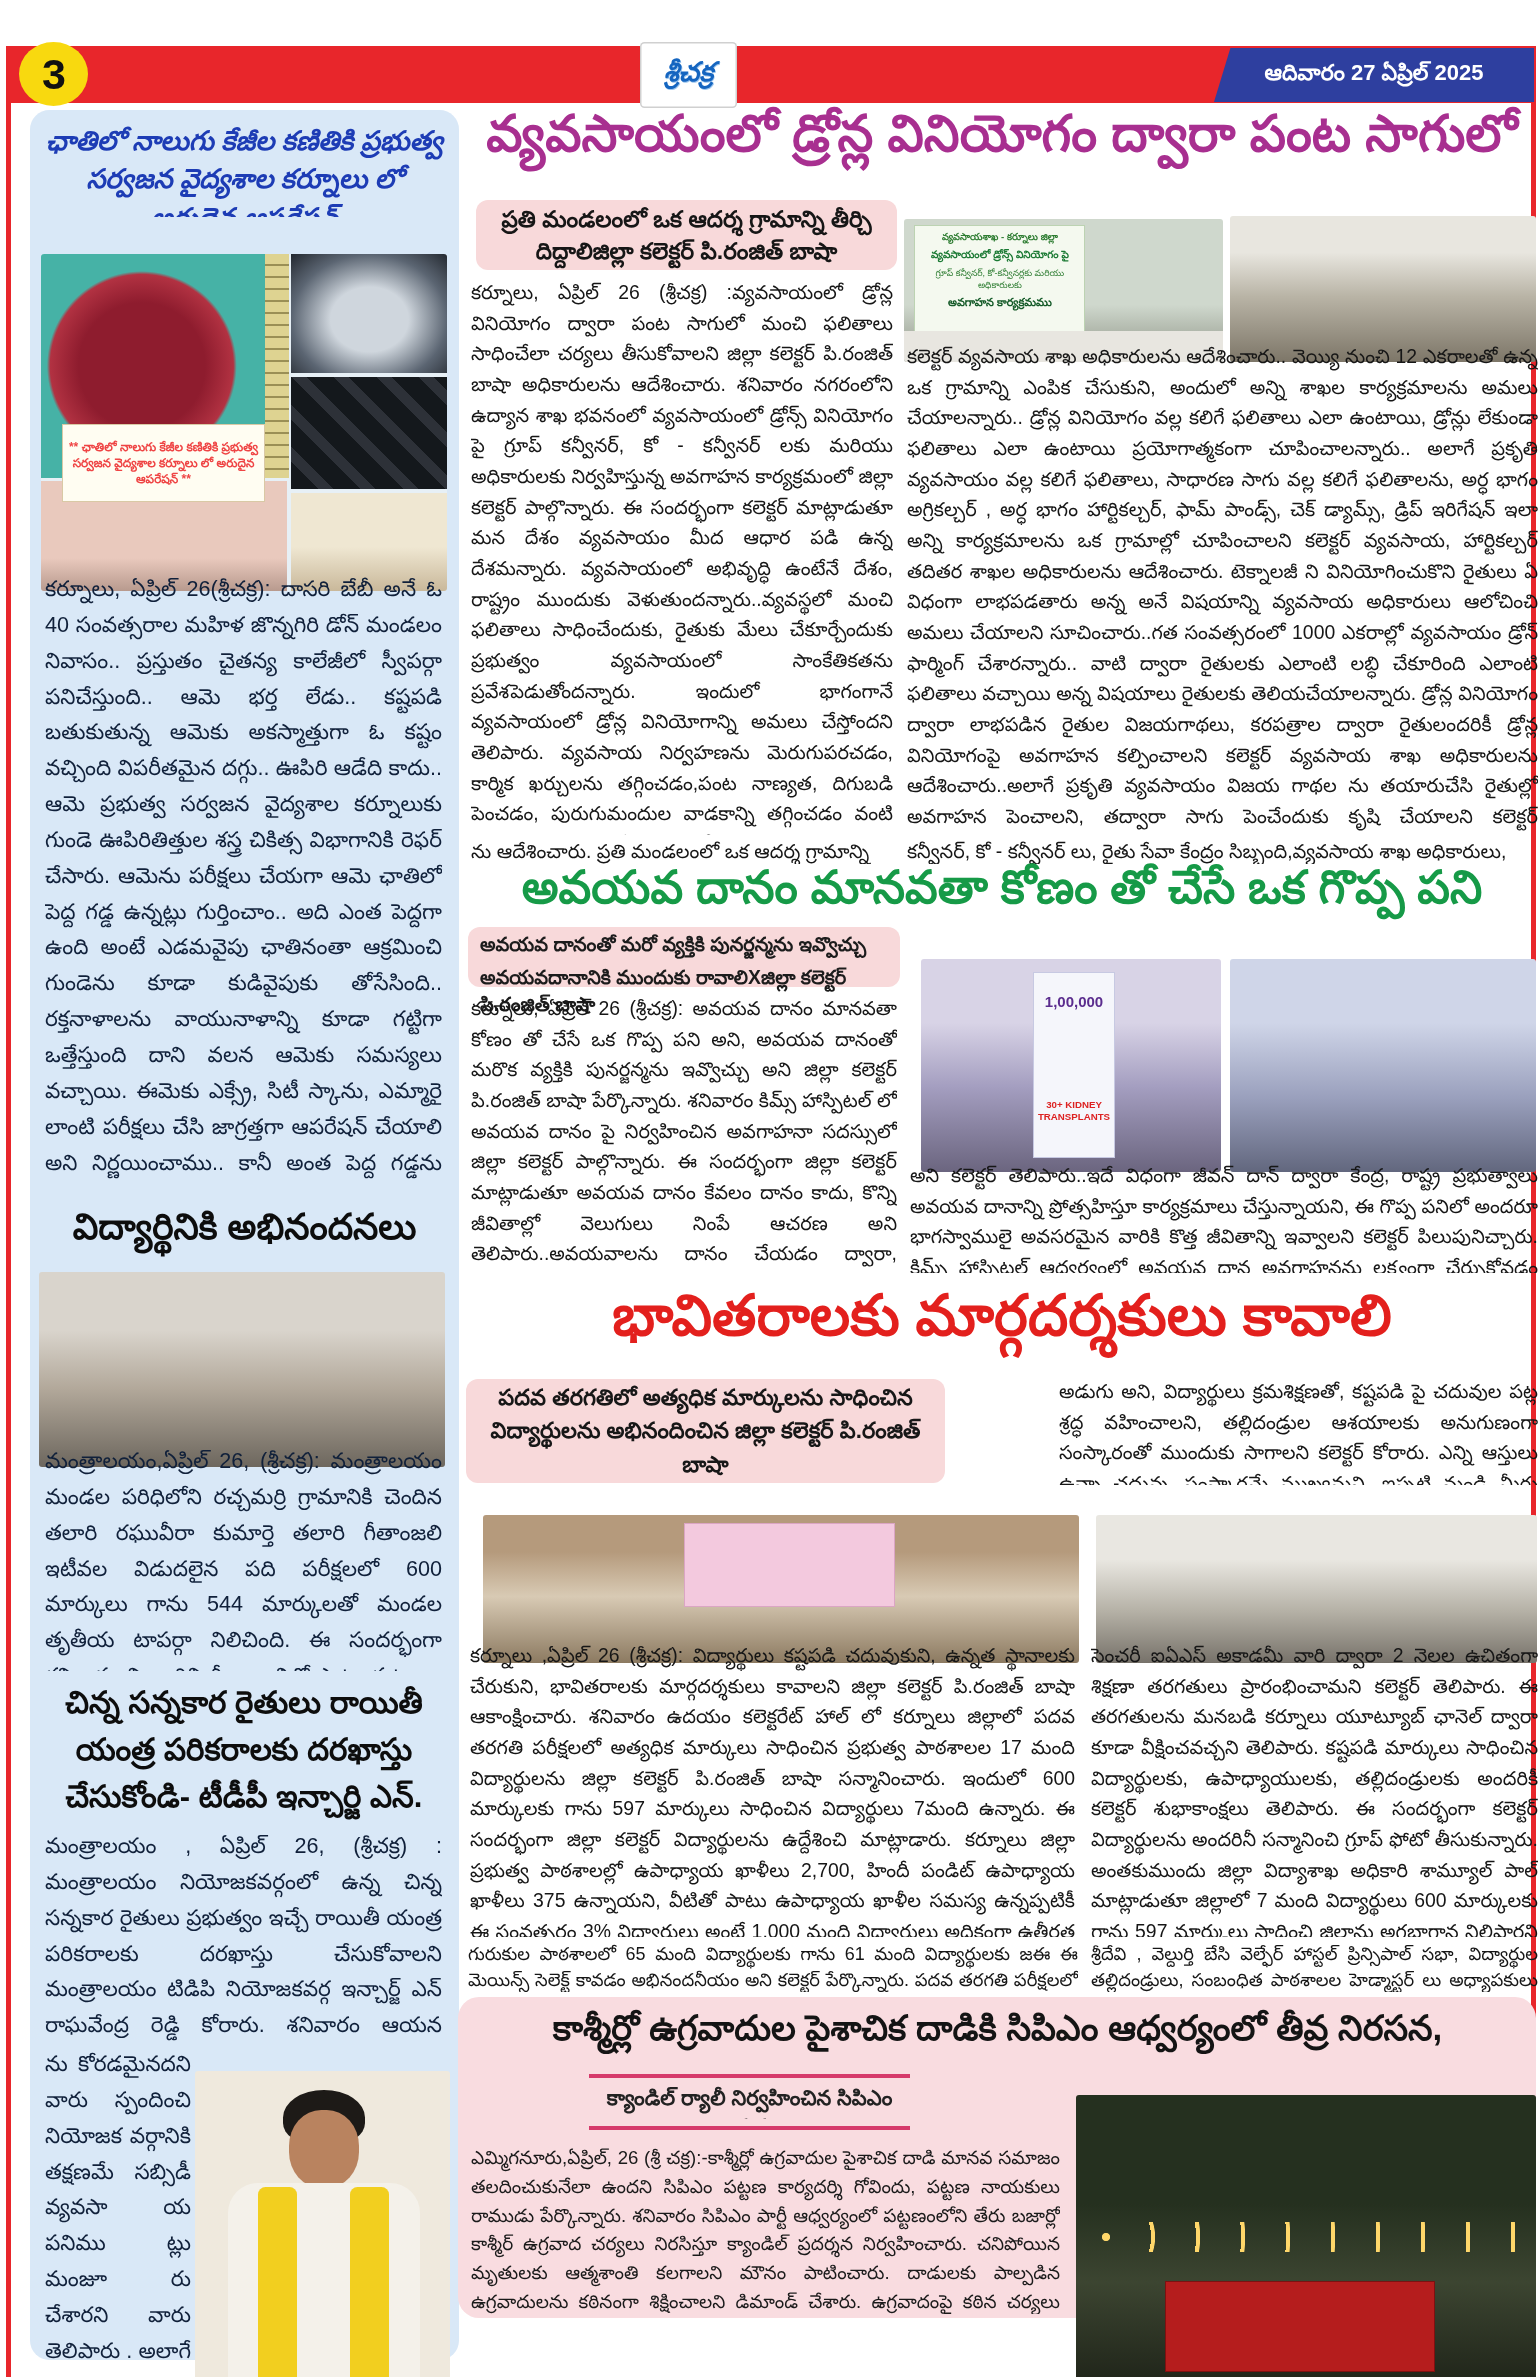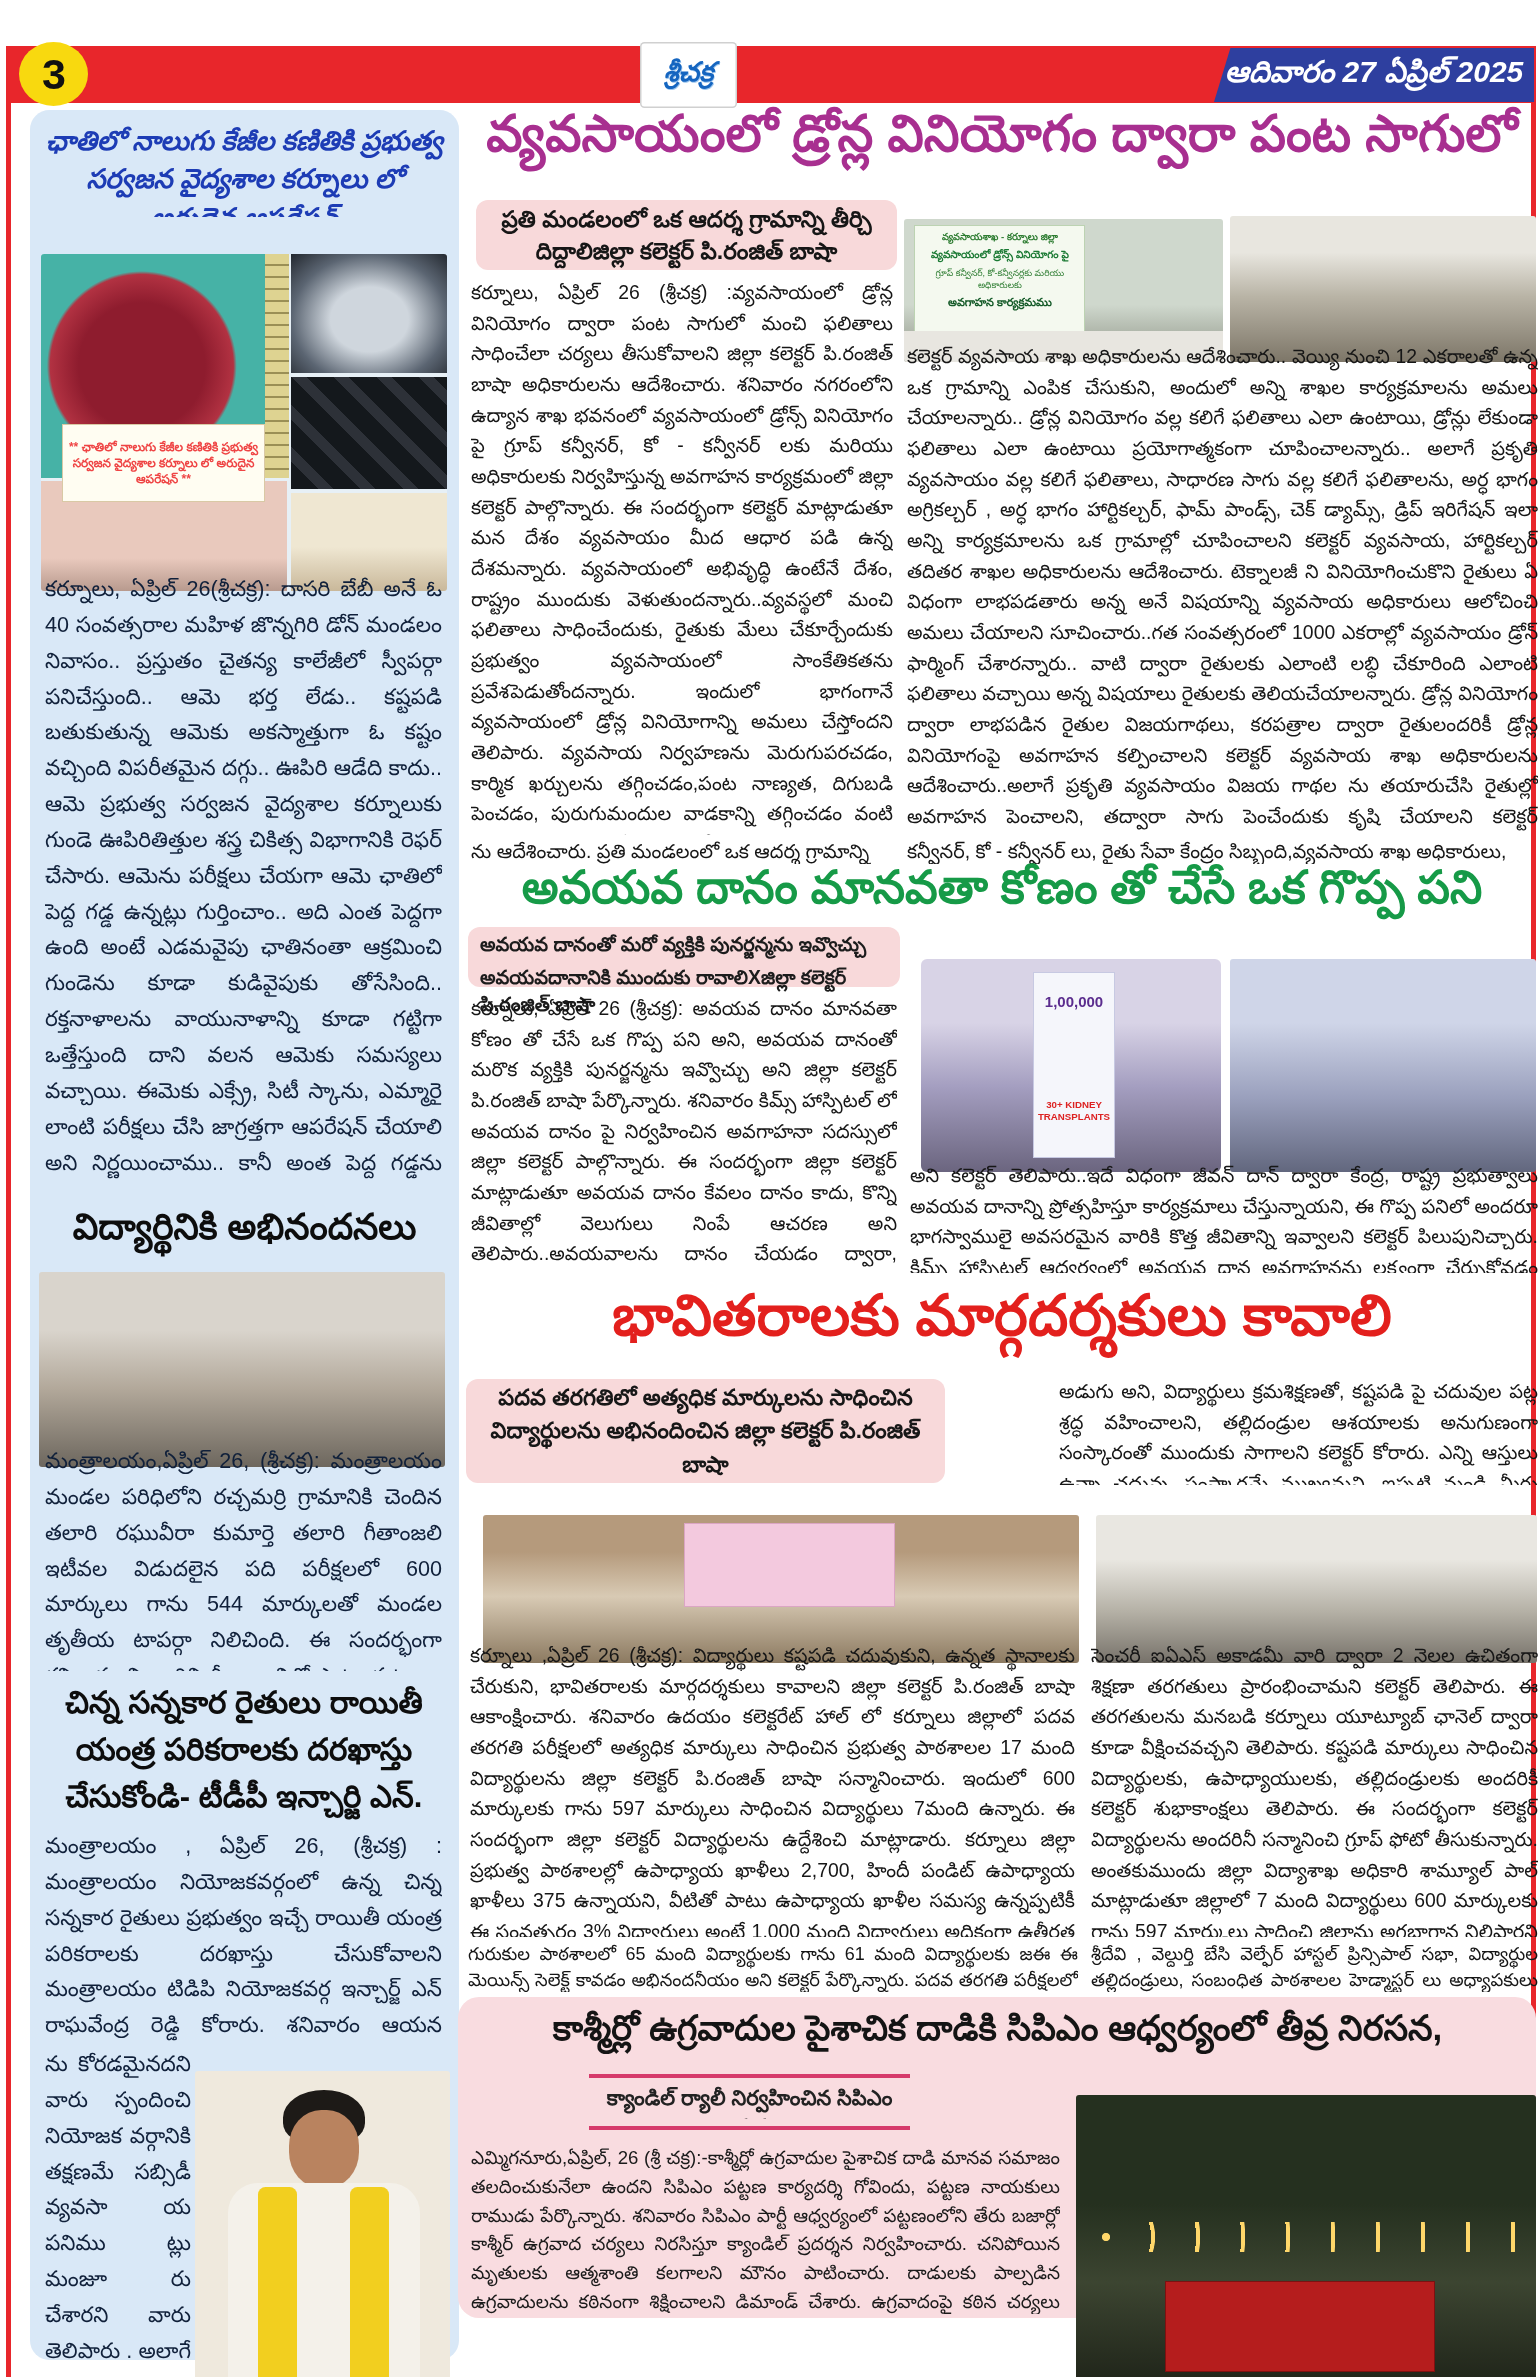--- a/index.html
+++ b/index.html
@@ -23,21 +23,21 @@
   <div class="abs" style="left:1531px;top:46px;width:4.5px;height:2331px;background:#e8262b;"></div>
 
   <div class="abs" style="left:9px;top:46px;width:1523px;height:57px;background:#e8262b;"></div>
   <div class="abs" style="left:19.4px;top:42px;width:69px;height:64px;background:#f8d90f;border-radius:50%;display:flex;align-items:center;justify-content:center;">
     <span style="font-size:43px;font-weight:bold;color:#111;">3</span>
   </div>
   <div class="abs" style="left:640px;top:42px;width:97px;height:66px;background:#ffffff;border-radius:4.5px;display:flex;align-items:center;justify-content:center;box-shadow:0 0 0 1.5px #d0d0d0 inset;">
     <span style="font-size:27px;font-weight:bold;font-style:italic;color:#1565c0;text-shadow:0.7px 0.7px 0 #9ec7ee;">శ్రీచక్ర</span>
   </div>
   <div class="abs" style="left:1214px;top:48px;width:320px;height:54px;background:#2e3f9f;clip-path:polygon(16.4px 0,100% 0,100% 100%,0 100%);display:flex;align-items:center;justify-content:center;">
-    <span style="font-size:30px;font-weight:bold;color:#ffffff;font-style:italic;">ఆదివారం 27 ఏప్రిల్ 2025</span>
+    <span style="font-size:22px;font-weight:bold;color:#ffffff;">ఆదివారం 27 ఏప్రిల్ 2025</span>
   </div>
 
   <div class="abs" style="left:30px;top:110px;width:429px;height:2250px;background:#d9e8f7;border-radius:19.4px;"></div>
 
   <div class="abs center" style="left:43px;top:122px;width:403px;height:95px;color:#1d3cb5;font-size:27px;font-weight:bold;font-style:italic;line-height:1.42;overflow:hidden;">ఛాతిలో నాలుగు కేజీల కణితికి ప్రభుత్వ సర్వజన వైద్యశాల కర్నూలు లో అరుదైన ఆపరేషన్</div>
 
   <div class="abs photo" style="left:41px;top:224px;width:406px;height:337px;background:#e7f0f6;">
     <div class="abs" style="left:0;top:0;width:224px;height:224px;background:radial-gradient(circle at 45% 50%, #8e1c2e 0 38%, #b23242 55%, #46b2a6 57%);"></div>
     <div class="abs" style="left:224px;top:0;width:24px;height:224px;background:repeating-linear-gradient(#ded391 0 10.4px,#9a8f55 10.4px 12px);"></div>
     <div class="abs" style="left:250px;top:0;width:157px;height:119px;background:radial-gradient(ellipse at 50% 55%, #cfd6dd 0 35%, #5b6572 70%, #23282f 100%);"></div>
@@ -88,21 +88,21 @@
   <div class="abs clip bodytxt" style="left:471px;top:836px;width:422px;height:28px;">ను ఆదేశించారు. ప్రతి మండలంలో ఒక ఆదర్శ గ్రామాన్ని తీర్చిదిద్దాలని</div>
   <div class="abs clip bodytxt" style="left:907px;top:836px;width:631px;height:28px;">కన్వీనర్, కో - కన్వీనర్ లు, రైతు సేవా కేంద్రం సిబ్బంది,వ్యవసాయ శాఖ అధికారులు, రైతులకు పాల్గొన్నారు</div>
 
   <div class="abs center" style="left:468px;top:860px;width:1068px;height:64px;color:#169a47;font-size:46px;font-weight:bold;overflow:hidden;">అవయవ దానం మానవతా కోణం తో  చేసే ఒక గొప్ప పని</div>
 
   <div class="abs pinkbox" style="left:468px;top:927px;width:432px;height:60px;padding:6px 12px;box-sizing:border-box;">
     <div style="font-size:19.4px;font-weight:bold;color:#1c1c1c;">అవయవ దానంతో మరో వ్యక్తికి పునర్జన్మను ఇవ్వొచ్చు</div>
     <div style="font-size:19.4px;font-weight:bold;color:#1c1c1c;margin-top:6px;">అవయవదానానికి ముందుకు రావాలిXజిల్లా కలెక్టర్ పి.రంజిత్ బాషా</div>
   </div>
 
-  <div class="abs photo" style="left:921px;top:929px;width:300px;height:213px;background:linear-gradient(180deg,#d8d3e6 0 30%,#a49ec0 60%,#6b657f 100%);border-radius:6px;">
+  <div class="abs photo" style="left:921px;top:929px;width:300px;height:213px;background:linear-gradient(180deg,#d8d3e6 0 30%,#a49ec0 60%,#6b657f 100%);">
     <div class="abs" style="left:112px;top:13.4px;width:82px;height:186px;background:#f5f6fb;border:0.7px solid #c7c9e2;text-align:center;padding-top:19.4px;box-sizing:border-box;">
       <div style="font-size:15px;font-weight:bold;color:#5b2d8e;">1,00,000</div>
       <div style="font-size:9.7px;font-weight:bold;color:#d22;margin-top:89px;line-height:1.3;">30+ KIDNEY TRANSPLANTS</div>
     </div>
   </div>
   <div class="abs photo" style="left:1230px;top:929px;width:306px;height:213px;background:linear-gradient(180deg,#cfd5e8 0 30%,#9aa0bd 65%,#62677e 100%);"></div>
 
   <div class="abs just clip bodytxt" style="left:471px;top:993px;width:426px;height:280px;">కర్నూలు, ఏప్రిల్ 26 (శ్రీచక్ర): అవయవ దానం మానవతా కోణం తో చేసే ఒక గొప్ప పని అని, అవయవ దానంతో మరొక వ్యక్తికి పునర్జన్మను ఇవ్వొచ్చు అని జిల్లా కలెక్టర్ పి.రంజిత్ బాషా పేర్కొన్నారు. శనివారం కిమ్స్ హాస్పిటల్ లో అవయవ దానం పై నిర్వహించిన అవగాహనా సదస్సులో జిల్లా కలెక్టర్ పాల్గొన్నారు. ఈ సందర్భంగా జిల్లా కలెక్టర్ మాట్లాడుతూ అవయవ దానం కేవలం దానం కాదు, కొన్ని జీవితాల్లో వెలుగులు నింపే ఆచరణ అని తెలిపారు..అవయవాలను దానం చేయడం ద్వారా, అవసరమైన వారికి కొత్త జీవితం దొరుకుతుందని, చనిపోయిన తర్వాత కూడా బతికిఉండే అవకాశాన్ని కలిగిస్తుందని కలెక్టర్ పేర్కొన్నారు. కిమ్స్ హాస్పిటల్ లో ఇప్పటివరకు 50కి పైగా కిడ్నీ మార్పిడులు చేయడం గొప్ప విషయమని అభినందించారు..శరీరంలో ఒక భాగాన్ని తీసివ్వడం చిన్న విషయం కాదు అన్నారు.. ప్రేమతో, మానవతా కోణంతో మాత్రమే అవయవదానం సాధ్యం</div>
   <div class="abs just clip bodytxt" style="left:910px;top:1160px;width:628px;height:113px;">అని కలెక్టర్ తెలిపారు..ఇదే విధంగా జీవన్ దాన్ ద్వారా కేంద్ర, రాష్ట్ర ప్రభుత్వాలు అవయవ దానాన్ని ప్రోత్సహిస్తూ కార్యక్రమాలు చేస్తున్నాయని, ఈ గొప్ప పనిలో అందరూ భాగస్వాములై అవసరమైన వారికి కొత్త జీవితాన్ని ఇవ్వాలని కలెక్టర్ పిలుపునిచ్చారు. కిమ్స్ హాస్పిటల్ ఆధ్వర్యంలో అవయవ దాన అవగాహనను లక్ష్యంగా చేర్చుకోవడం జరిగిందన్నారు..అవయవ దాన ప్రక్రియలో భాగస్వాములు కావాలని పిలుపునిచ్చారు. అవయవదానం చేసిన కుటుంబ సభ్యులకు మొక్కలు అందించి కిమ్స్ సిబ్బంది అభినందించారు. కార్యక్రమంలో కిమ్స్ హాస్పిటల్ మేనేజింగ్ డైరెక్టర్ డాక్టర్ భాస్కరరావు, డిఎంహెచ్ఒ, ప్రభుత్వ వైద్య సిబ్బంది, కిమ్స్ ఆస్పత్రి వైద్య సిబ్బంది తదితరులు పాల్గొన్నారు</div>
 

